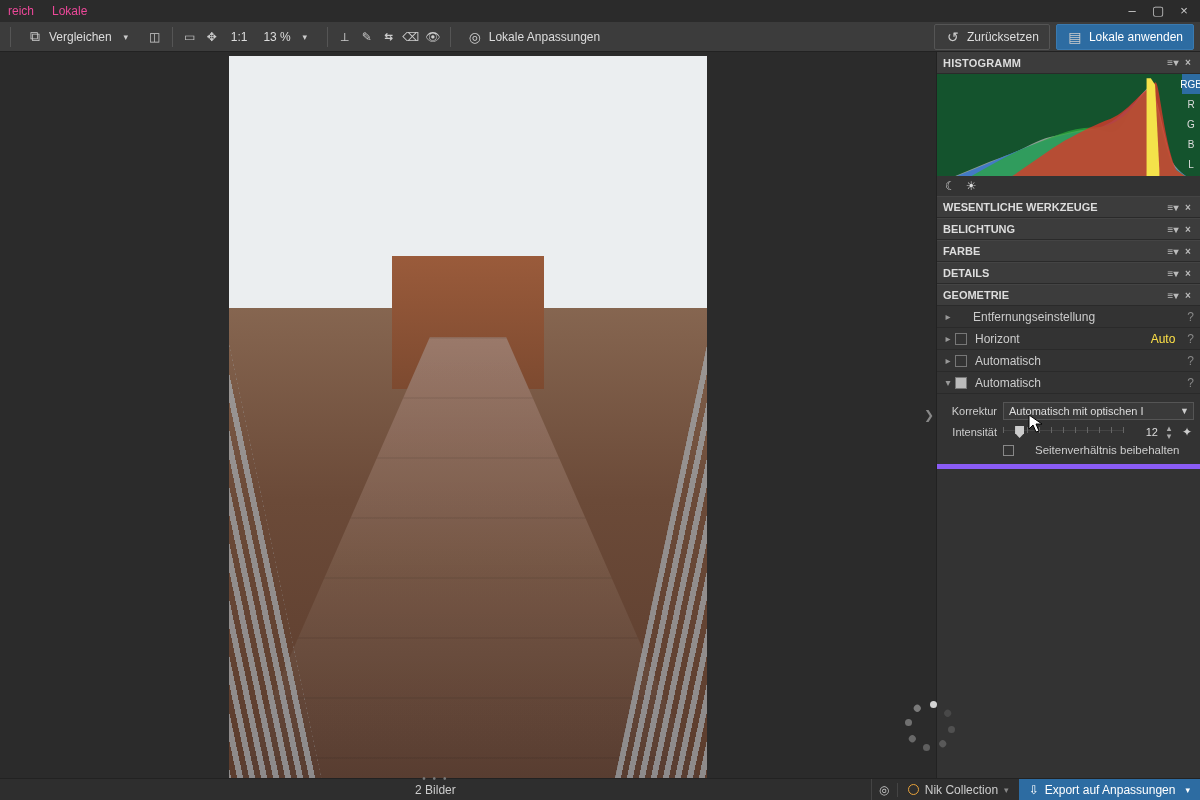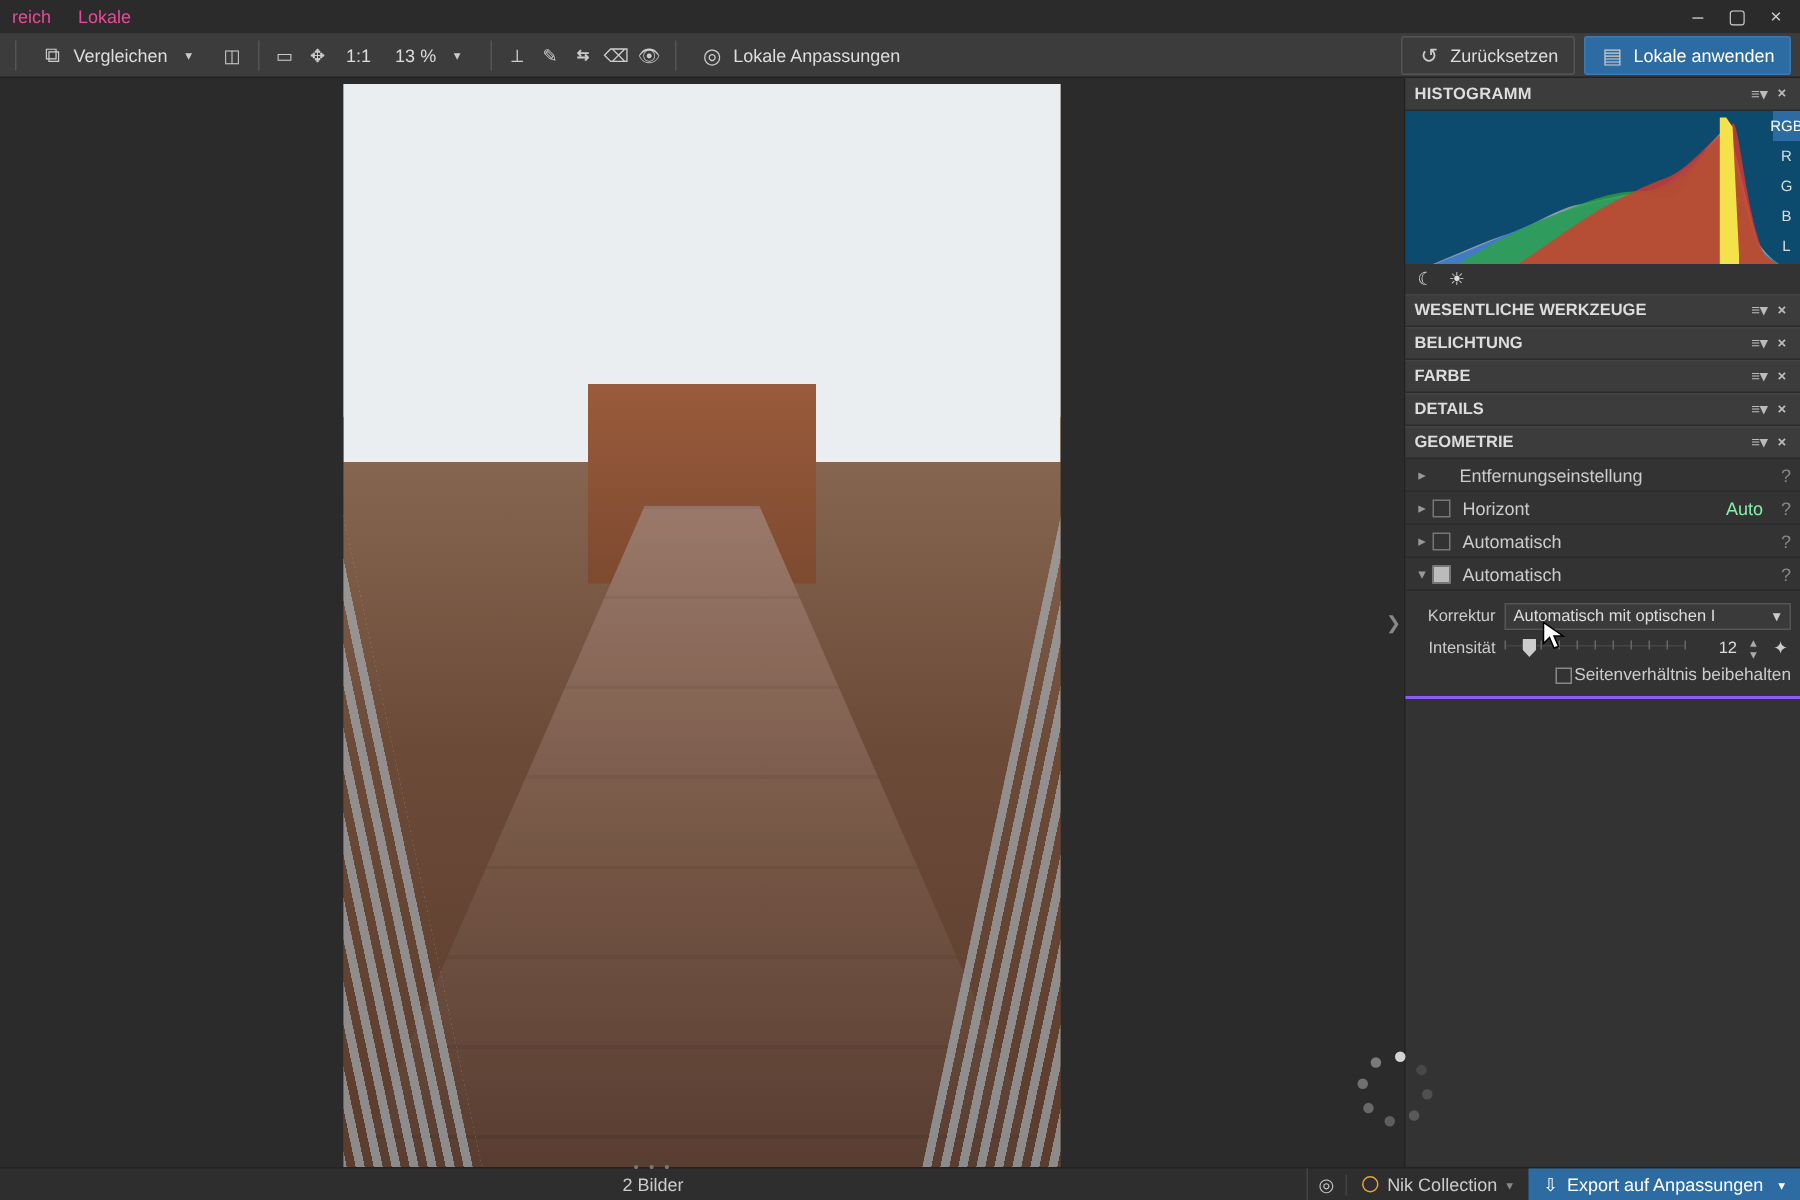--- a/index.html
+++ b/index.html
@@ -48,52 +48,52 @@
     clip-path: polygon(0 100%, 100% 100%, 58% 0, 42% 0);
   }
   .expand-handle { position:absolute; right:0; top:50%; transform:translateY(-50%); color:#888; font-size:12px; padding:6px 2px; }
   
   
   .sidebar { width: 264px; background: #333; display: flex; flex-direction: column; border-left:1px solid #222; }
   .panel-head { height: 22px; background: #3c3c3c; display: flex; align-items: center; padding: 0 6px; font-size: 11px; font-weight: 600; color: #ddd; border-bottom:1px solid #2a2a2a; text-transform: uppercase; letter-spacing:.2px;}
   .panel-head .head-right { margin-left:auto; display:flex; gap:3px; align-items:center; color:#bbb; font-size:11px;}
   .head-icon { width:12px; height:12px; display:inline-flex; align-items:center; justify-content:center; font-size:10px; }
   
-  .histogram { height: 102px; background: #0c4a6e; position: relative; overflow:hidden; }
+  .histogram { height: 102px; background: #14532d; position: relative; overflow:hidden; }
   .hist-svg { position:absolute; inset:0; }
   .hist-channels { position:absolute; right:0; top:0; width:18px; display:flex; flex-direction:column; }
   .hist-ch { height:20px; display:flex; align-items:center; justify-content:center; font-size:10px; color:#ddd; }
   .hist-ch.active { background:#2d6ca2; color:#fff; }
   .hist-icons { height:20px; display:flex; align-items:center; gap:10px; padding:0 8px; background:#333; }
   .hist-icons span { color:#ddd; font-size:12px; }
   
   .section-row { height: 22px; background: #3c3c3c; display:flex; align-items:center; padding:0 6px; font-size:11px; font-weight:600; color:#ddd; border-bottom:1px solid #2a2a2a; border-top:1px solid #444; text-transform:uppercase; }
   .section-row .head-right { margin-left:auto; display:flex; gap:3px; color:#bbb; }
   
   .sub-row { height: 22px; background: #333; display:flex; align-items:center; padding:0 6px 0 4px; font-size:12px; color:#ccc; border-bottom:1px solid #2a2a2a; }
   .sub-row .caret { width:14px; text-align:center; color:#999; font-size:10px; }
   .sub-row .sq { width:12px; height:12px; border:1px solid #777; margin-right:8px; background:#333; }
   .sub-row .sq.on { background:#bbb; }
   .sub-row .help { margin-left:auto; color:#888; }
-  .sub-row .auto { margin-left:auto; padding-right:6px; color:#86efac; }
-  
-  .controls { padding: 4px 6px 8px 6px; background:#333; border-bottom:2px solid #8b5cf6; font-size:11.5px; }
+  .sub-row .auto { margin-left:auto; padding-right:6px; color:#fde047; }
+  
+  .controls { padding: 4px 6px 8px 6px; background:#333; border-bottom:5px solid #8b5cf6; font-size:11.5px; }
   .ctrl-line { display:flex; align-items:center; gap:6px; margin:4px 0; }
   .ctrl-label { width:54px; text-align:right; color:#ccc; font-size:11px;}
   .ctrl-select { flex:1; height:18px; background:#3a3a3a; border:1px solid #555; color:#ddd; font-size:11px; display:flex; align-items:center; padding:0 5px; position:relative; }
   .ctrl-select .dd { position:absolute; right:4px; font-size:9px; color:#ccc; }
   .ctrl-slider { flex:1; height:16px; position:relative; }
   .slider-track { position:absolute; left:0; right:0; top:6px; height:1px; background:#444; }
   .slider-ticks { position:absolute; left:0; right:0; top:3px; height:6px; display:flex; justify-content:space-between; }
   .slider-ticks i { width:1px; height:6px; background:#666; display:block; }
   .slider-thumb { position:absolute; top:2px; width:9px; height:12px; background:#ccc; clip-path: polygon(0 0,100% 0,100% 60%,50% 100%,0 60%); }
   .ctrl-num { width:28px; text-align:right; color:#ddd; font-size:11px; }
   .ctrl-spin { width:10px; color:#aaa; font-size:9px; line-height:8px; text-align:center; }
   .ctrl-wand { width:14px; text-align:center; color:#ccc; font-size:12px; }
-  .ctrl-check { display:flex; align-items:center; gap:2px; margin-left:60px; margin-top:3px;justify-content:flex-end; }
+  .ctrl-check { display:flex; align-items:center; gap:21px; margin-left:60px; margin-top:3px; }
   .ctrl-check .box { width:11px; height:11px; border:1px solid #888; background:#333; }
   
   
   .spinner { position:absolute; right:246px; bottom:50px; width:48px; height:48px; }
   .spinner i { position:absolute; width:7px; height:7px; border-radius:50%; background:#888; left:50%; top:50%; transform-origin:0 0; }
   
   
   .cursor { position:absolute; width:16px; height:20px; pointer-events:none; z-index:1000; }
   
   

